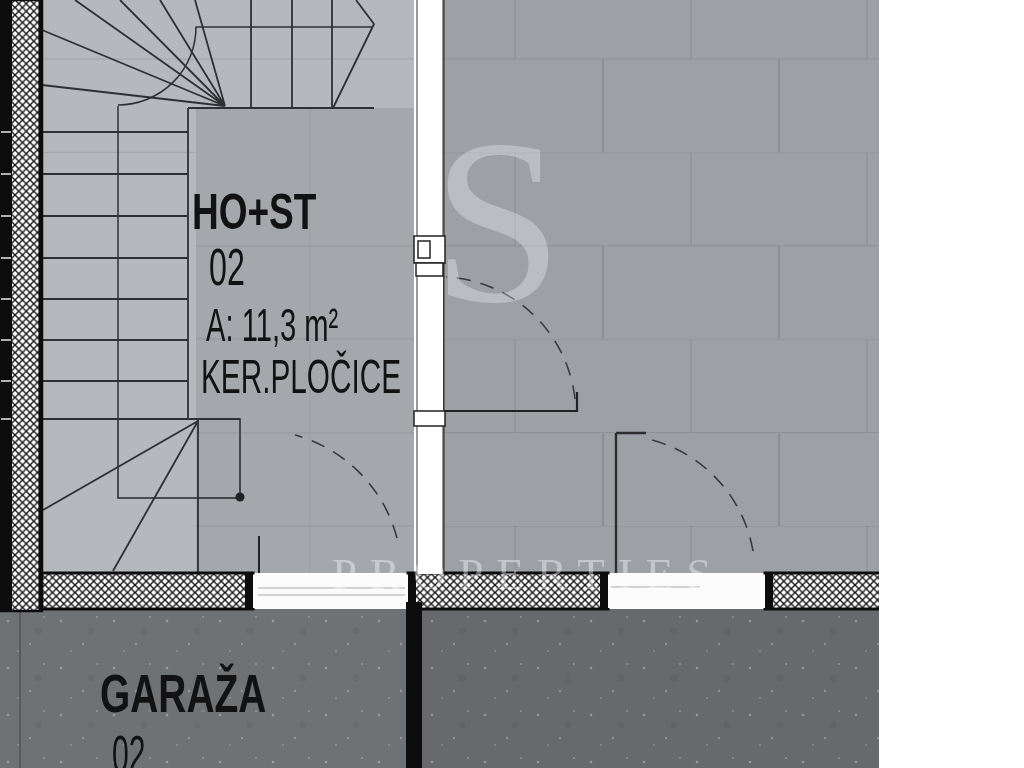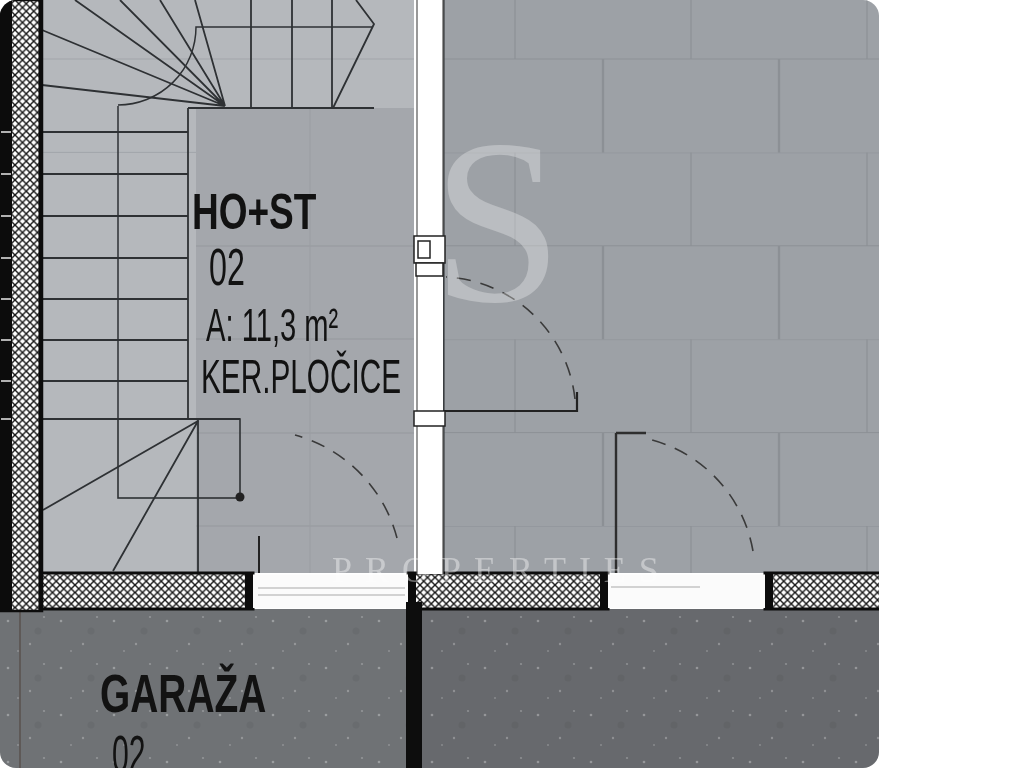--- a/index.html
+++ b/index.html
@@ -1,34 +1,34 @@
 <!DOCTYPE html>
 <html><head>
 <meta charset="utf-8">
 <style>
   html,body{margin:0;padding:0;background:#ffffff;}
   #stage{position:relative;width:879px;height:768px;overflow:hidden;background:#ffffff;
-         font-family:"Liberation Sans",sans-serif;border-radius:16px;}
+         font-family:"Liberation Sans",sans-serif;}
   #plan-svg{position:absolute;left:0;top:0;}
   
   .lbl{position:absolute;line-height:1;color:#121212;transform-origin:0 0;white-space:nowrap;}
   #host-name   {left:192px;top:187px;font-size:50px;font-weight:700;transform:scaleX(.74);}
   #host-num    {left:209px;top:241px;font-size:52px;font-weight:400;transform:scaleX(.62);}
   #host-area   {left:206px;top:301px;font-size:47px;font-weight:400;transform:scaleX(.62);}
   #host-floor  {left:201px;top:353px;font-size:48px;font-weight:400;transform:scaleX(.62);}
   #garage-name {left:100px;top:666px;font-size:54px;font-weight:700;transform:scaleX(.72);}
   #garage-num  {left:112px;top:728px;font-size:52px;font-weight:400;transform:scaleX(.58);}
   
   .wm{position:absolute;line-height:1;font-family:"Liberation Serif",serif;white-space:nowrap;
       pointer-events:none;}
   #wm-monogram{left:432px;top:105px;font-size:235px;color:rgba(255,255,255,.30);}
   #wm-brand   {left:30px;top:398px;font-size:142px;letter-spacing:3px;word-spacing:26px;
                color:rgba(255,255,255,.42);}
   #wm-reg     {left:956px;top:417px;font-size:40px;color:rgba(255,255,255,.42);}
-  #wm-tagline {left:332px;top:552px;font-size:36px;letter-spacing:13px;color:rgba(255,255,255,.40);}
+  #wm-tagline {left:332px;top:552px;font-size:45px;letter-spacing:13px;color:rgba(255,255,255,.40);}
 </style>
 </head>
 <body>
 
 <div id="stage">
 
   <svg id="plan-svg" width="1024" height="768" viewBox="0 0 1024 768">
     <defs>
       <pattern id="hatch" width="7.5" height="7.5" patternUnits="userSpaceOnUse">
         <rect width="7.5" height="7.5" fill="#ffffff"></rect>

